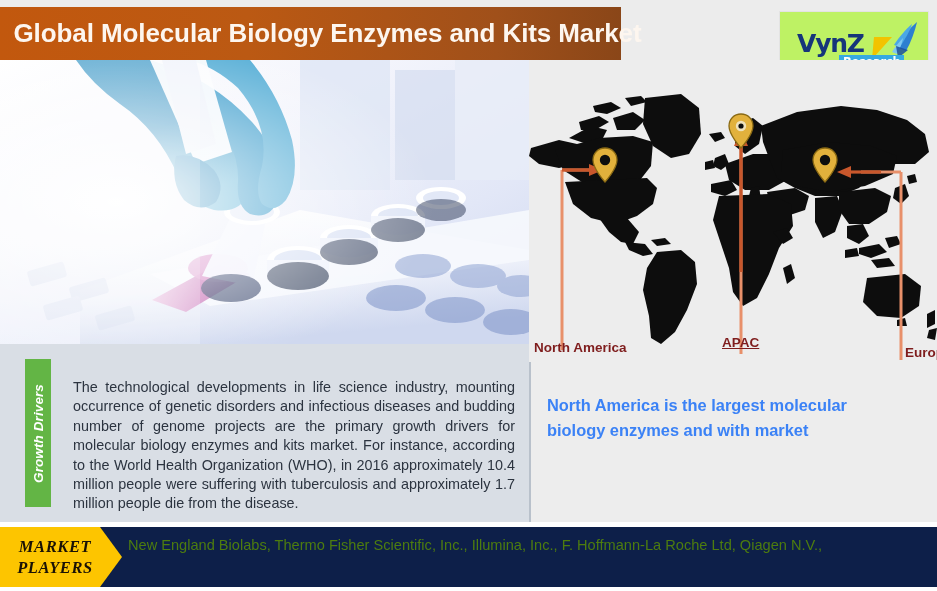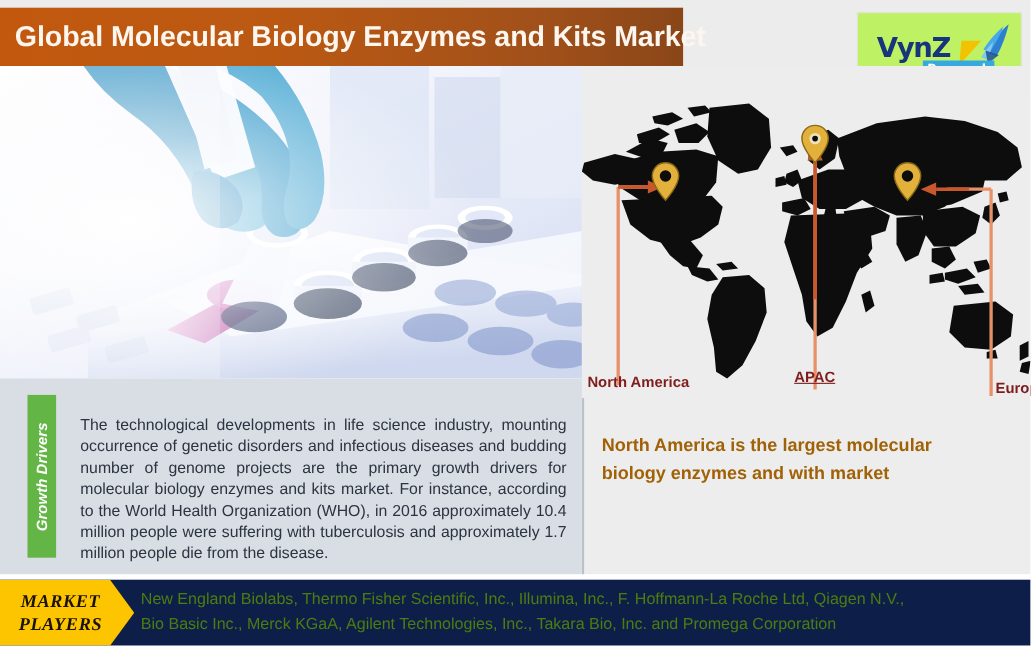--- a/index.html
+++ b/index.html
@@ -178,21 +178,21 @@
   }
   .label-na { left: 534px; top: 340px; }
   .label-apac { left: 722px; top: 335px; text-decoration: underline; }
   .label-eu { left: 861px; top: 345px; margin-left: 44px; }
 
   
   .right-tagline {
     position: absolute;
     left: 547px; top: 393px;
     width: 375px;
-    color: #a16207;
+    color: #3b82f6;
     font-size: 16.4px;
     font-weight: bold;
     line-height: 25px;
     text-align: justify;
     font-family: "Liberation Sans", sans-serif;
   }
   .right-tagline .line2 { text-align: left; }
 
   
   .mp-band {
@@ -498,17 +498,16 @@
     <div class="gd-text">The technological developments in life science industry, mounting occurrence of genetic disorders and infectious diseases and budding number of genome projects are the primary growth drivers for molecular biology enzymes and kits market. For instance, according to the World Health Organization (WHO), in 2016 approximately 10.4 million people were suffering with tuberculosis and approximately 1.7 million people die from the disease.</div>
   </div>
 
   <div class="mp-band"></div>
   <div class="mp-tag">
     <div>MARKET</div>
     <div>PLAYERS</div>
   </div>
   <div class="mp-text">
     <div>New England Biolabs, Thermo Fisher Scientific, Inc., Illumina, Inc., F. Hoffmann-La Roche Ltd, Qiagen N.V.,</div>
-    <div>Bio Basic Inc., Merck KGaA, Agilent Technologies, Inc., Takara Bio, Inc. and Promega Corporation</div>
   </div>
 
   <div class="bottom-strip"></div>
 </div>
 
 </body></html>

